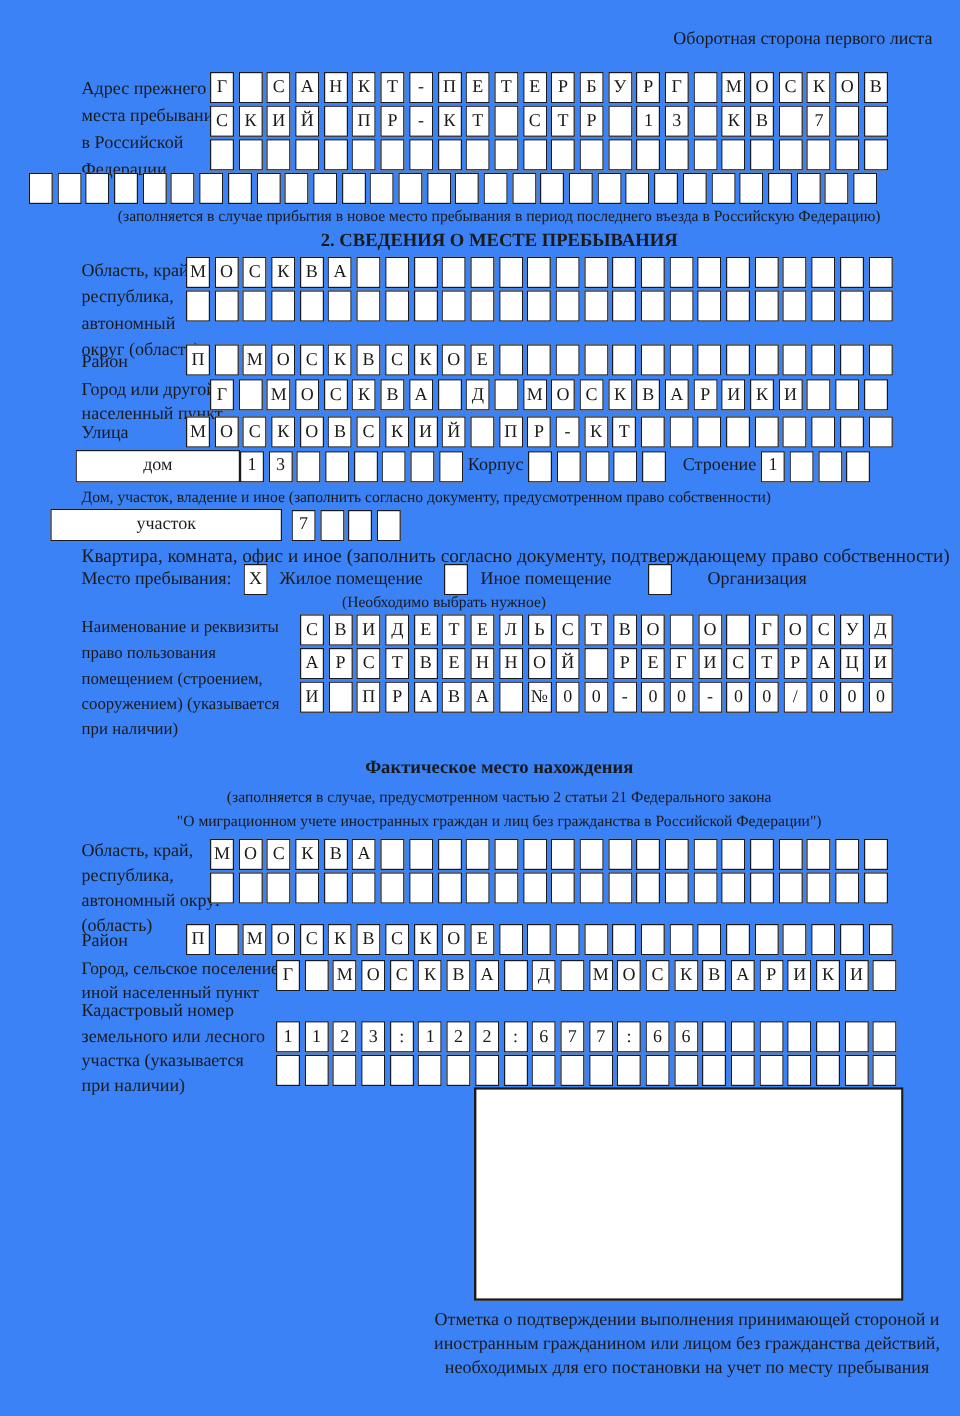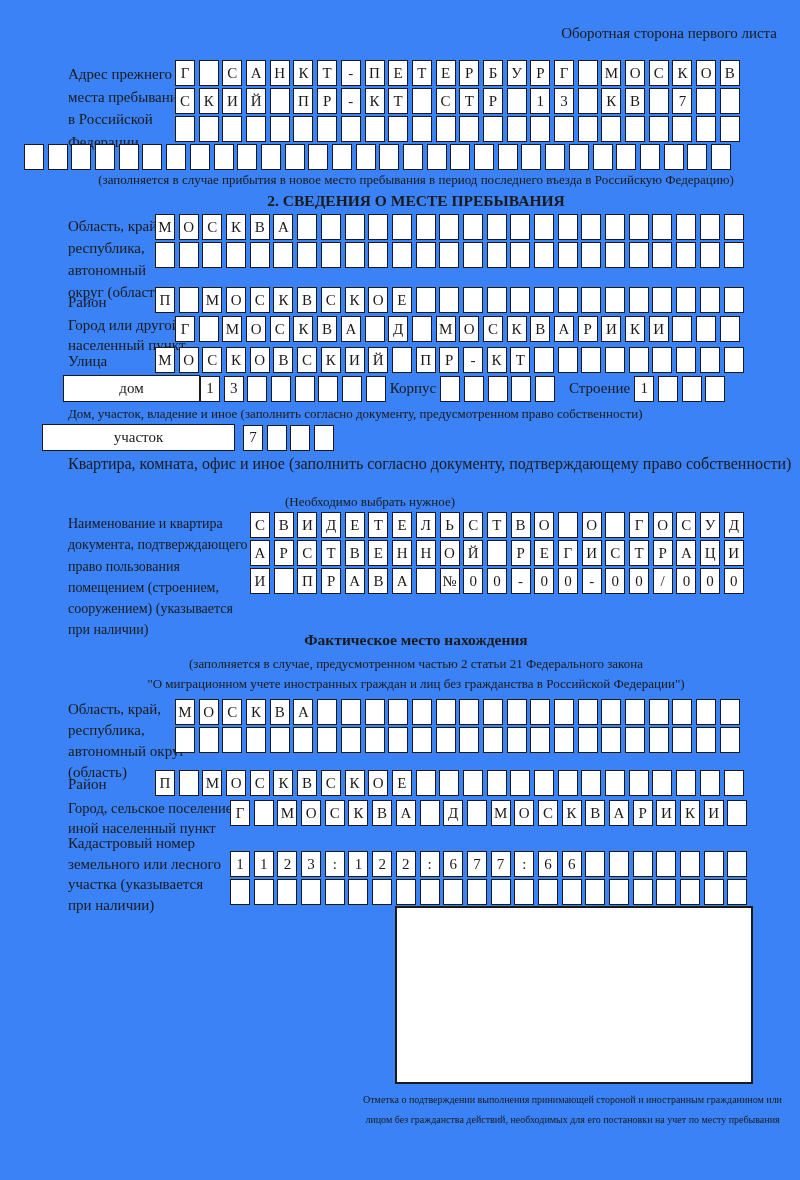--- a/index.html
+++ b/index.html
@@ -19,21 +19,21 @@
     display:flex;align-items:center;justify-content:center;font-size:15px;background:#fff;flex:0 0 auto;
   }
   .inlinerow{position:absolute;display:flex;align-items:center;}
   .minirow{display:flex;gap:3.7px;}
   .label{font-size:15px;line-height:21px;}
   .label div{white-space:nowrap;}
   .caption{font-size:13px;text-align:center;width:100%;}
   .title{font-size:15.5px;font-weight:bold;text-align:center;width:100%;}
   .note-right{font-size:15px;text-align:right;}
   .stampbox{box-sizing:border-box;border:2px solid #1a1a1a;background:#fff;}
-  .stampcap{font-size:10px;text-align:center;line-height:20px;}
+  .stampcap{font-size:15px;text-align:center;line-height:20px;}
 </style>
 </head>
 <body>
 
 <div class="page">
 
   <div class="abs note-right" style="top:25px;right:55px;">Оборотная сторона первого листа</div>
 
   <div class="abs label" style="left:68px;top:63px;line-height:22.5px;">
     <div>Адрес прежнего</div>
@@ -341,25 +341,33 @@
     <div class="widebox" style="width:193px;">участок</div>
     <div class="minirow">
         <span class="cell">7</span>
         <span class="cell"></span>
         <span class="cell"></span>
         <span class="cell"></span>
       </div>
   </div>
   <div class="abs" style="left:68px;top:455px;font-size:16px;">Квартира, комната, офис и иное (заполнить согласно документу, подтверждающему право собственности)</div>
 
+  <div class="inlinerow" style="left:68px;top:470px;gap:10px;">
+    <div class="label">Место пребывания:</div>
+    <span class="cell">X</span>
+    <div class="label">Жилое помещение</div>
+    <span class="cell" style="margin-left:8px;"></span>
+    <div class="label">Иное помещение</div>
+    <span class="cell" style="margin-left:20px;"></span>
+    <div class="label" style="margin-left:20px;">Организация</div>
+  </div>
   <div class="abs" style="left:170px;top:494px;width:400px;text-align:center;font-size:13px;">(Необходимо выбрать нужное)</div>
 
   <div class="abs label" style="left:68px;top:513px;font-size:14px;line-height:21.3px;">
-    <div>Наименование и квартира</div>
-    <div>документа, подтверждающего</div>
+    <div>Наименование и реквизиты</div>
     <div>право пользования</div>
     <div>помещением (строением,</div>
     <div>сооружением) (указывается</div>
     <div>при наличии)</div>
   </div>
   <div class="boxrow" style="left:250px;top:512px;">
       <span class="cell">С</span>
       <span class="cell">В</span>
       <span class="cell">И</span>
       <span class="cell">Д</span>

